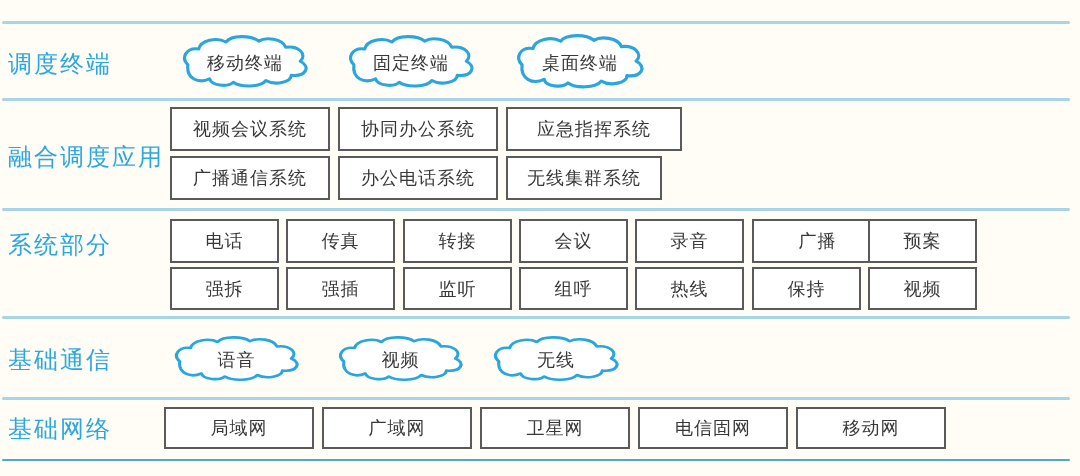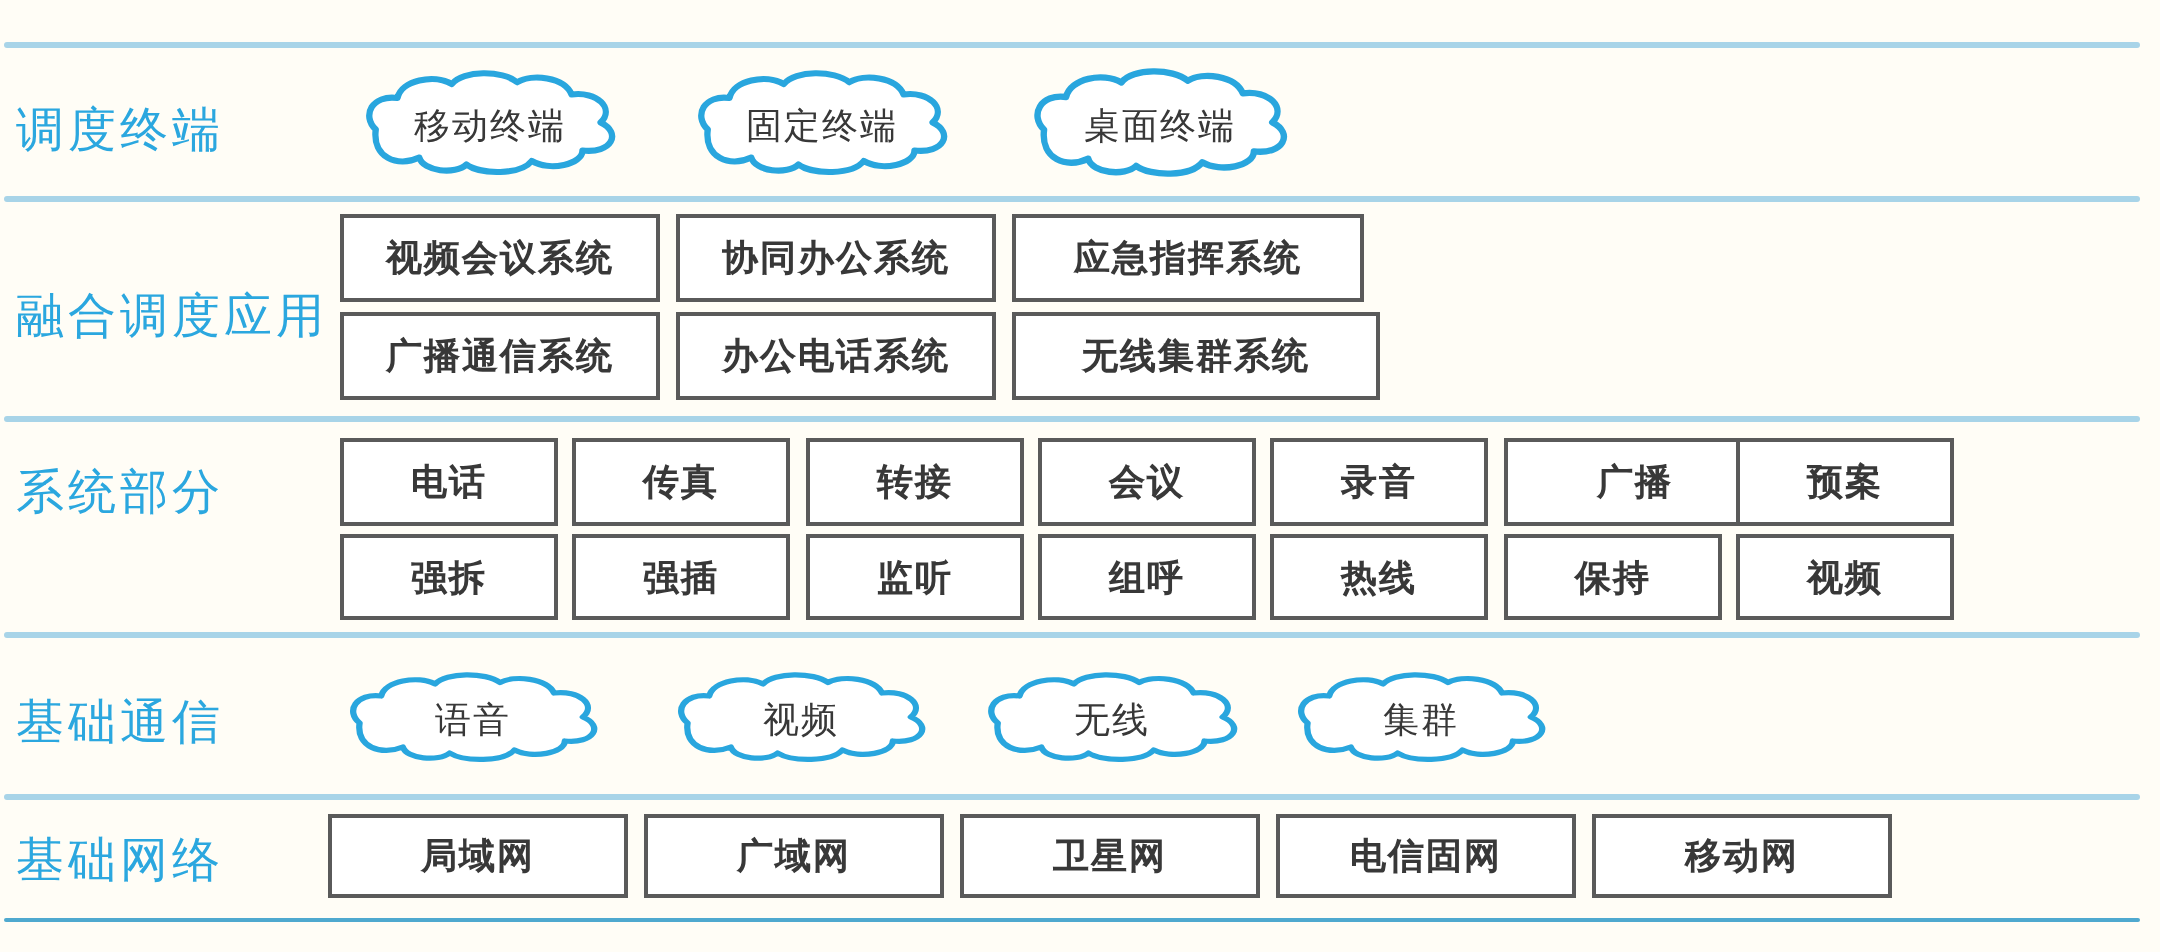--- a/index.html
+++ b/index.html
@@ -11,26 +11,26 @@
   html,body{background:#e9e9e9;}
   body{font-family:"DejaVu Sans","Liberation Sans",sans-serif;}
   .stage{
     position:relative;width:1080px;height:476px;background:var(--background);
     overflow:hidden;margin:0 auto;
   }
   .hline{position:absolute;left:2px;right:10px;height:3px;background:var(--separator);border-radius:2px;}
   .hline.strong{height:2px;background:var(--separator-strong);}
   .row-label{
     position:absolute;left:8px;color:var(--accent);font-size:24px;line-height:31px;
-    letter-spacing:2px;white-space:nowrap;
+    letter-spacing:2px;white-space:nowrap;font-family:Liberation Mono, monospace;
   }
   .box{
     position:absolute;border:2px solid var(--box-border);background:#fff;
     display:flex;align-items:center;justify-content:center;
-    font-size:18px;color:var(--box-text);letter-spacing:1px;white-space:nowrap;font-weight:bold;
+    font-size:18px;color:var(--box-text);letter-spacing:1px;white-space:nowrap;
   }
   .cloud{position:absolute;}
   .cloud svg{position:absolute;inset:0;width:100%;height:100%;display:block;overflow:visible;}
   .cloud path{fill:#ffffff;stroke:var(--cloud-stroke);stroke-width:3.5;stroke-linejoin:round;stroke-linecap:round;}
   .cloud-text{
     position:absolute;inset:0;display:flex;align-items:center;justify-content:center;
     font-size:18px;color:var(--box-text);letter-spacing:1px;white-space:nowrap;
   }
 </style>
 </head>
@@ -70,21 +70,21 @@
         <path d="M 12 34 C 4 26, 10 14, 24 16 C 26 6, 44 2, 54 8 C 60 0, 82 0, 90 7 C 98 2, 116 4, 120 14 C 134 12, 144 22, 136 30 C 148 36, 142 48, 126 46 C 126 54, 108 58, 98 52 C 92 60, 70 60, 62 54 C 56 60, 38 58, 36 50 C 24 56, 10 50, 12 34 Z"></path>
       </svg>
     <span class="cloud-text">桌面终端</span>
   </div>
 
   <div class="box" style="left:170px;top:107px;width:160px;height:44px">视频会议系统</div>
   <div class="box" style="left:338px;top:107px;width:160px;height:44px">协同办公系统</div>
   <div class="box" style="left:506px;top:107px;width:176px;height:44px">应急指挥系统</div>
   <div class="box" style="left:170px;top:156px;width:160px;height:44px">广播通信系统</div>
   <div class="box" style="left:338px;top:156px;width:160px;height:44px">办公电话系统</div>
-  <div class="box" style="left:506px;top:156px;width:184px;height:44px">无线集群系统</div>
+  <div class="box" style="left:506px;top:156px;width:156px;height:44px">无线集群系统</div>
 
   <div class="box" style="left:170px;top:219px;width:109px;height:44px">电话</div>
   <div class="box" style="left:286px;top:219px;width:109px;height:44px">传真</div>
   <div class="box" style="left:403px;top:219px;width:109px;height:44px">转接</div>
   <div class="box" style="left:519px;top:219px;width:109px;height:44px">会议</div>
   <div class="box" style="left:635px;top:219px;width:109px;height:44px">录音</div>
   <div class="box" style="left:752px;top:219px;width:131px;height:44px">广播</div>
   <div class="box" style="left:868px;top:219px;width:109px;height:44px">预案</div>
   <div class="box" style="left:286px;top:267px;width:109px;height:43px">强插</div>
   <div class="box" style="left:170px;top:267px;width:109px;height:43px">强拆</div>
@@ -105,26 +105,20 @@
         <path d="M 12 34 C 4 26, 10 14, 24 16 C 26 6, 44 2, 54 8 C 60 0, 82 0, 90 7 C 98 2, 116 4, 120 14 C 134 12, 144 22, 136 30 C 148 36, 142 48, 126 46 C 126 54, 108 58, 98 52 C 92 60, 70 60, 62 54 C 56 60, 38 58, 36 50 C 24 56, 10 50, 12 34 Z"></path>
       </svg>
     <span class="cloud-text">视频</span>
   </div>
   <div class="cloud" style="left:488px;top:336px;width:136px;height:48px">
     <svg viewBox="0 0 150 64" preserveAspectRatio="none">
         <path d="M 12 34 C 4 26, 10 14, 24 16 C 26 6, 44 2, 54 8 C 60 0, 82 0, 90 7 C 98 2, 116 4, 120 14 C 134 12, 144 22, 136 30 C 148 36, 142 48, 126 46 C 126 54, 108 58, 98 52 C 92 60, 70 60, 62 54 C 56 60, 38 58, 36 50 C 24 56, 10 50, 12 34 Z"></path>
       </svg>
     <span class="cloud-text">无线</span>
   </div>
-  <div class="cloud" style="left:643px;top:336px;width:135px;height:48px">
-    <svg viewBox="0 0 150 64" preserveAspectRatio="none">
-        <path d="M 12 34 C 4 26, 10 14, 24 16 C 26 6, 44 2, 54 8 C 60 0, 82 0, 90 7 C 98 2, 116 4, 120 14 C 134 12, 144 22, 136 30 C 148 36, 142 48, 126 46 C 126 54, 108 58, 98 52 C 92 60, 70 60, 62 54 C 56 60, 38 58, 36 50 C 24 56, 10 50, 12 34 Z"></path>
-      </svg>
-    <span class="cloud-text">集群</span>
-  </div>
 
   <div class="box" style="left:164px;top:407px;width:150px;height:42px">局域网</div>
   <div class="box" style="left:322px;top:407px;width:150px;height:42px">广域网</div>
   <div class="box" style="left:480px;top:407px;width:150px;height:42px">卫星网</div>
   <div class="box" style="left:638px;top:407px;width:150px;height:42px">电信固网</div>
   <div class="box" style="left:796px;top:407px;width:150px;height:42px">移动网</div>
 
 </div>
 
 </body></html>

